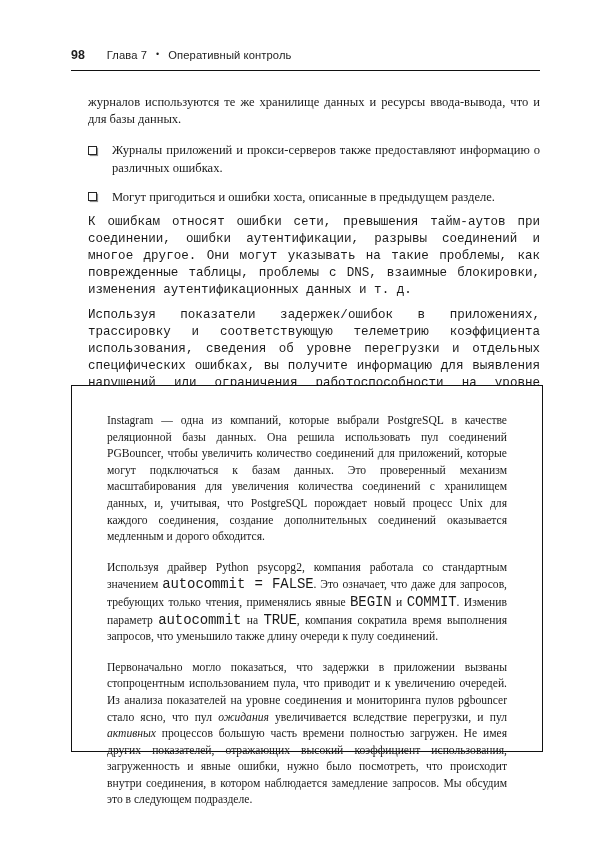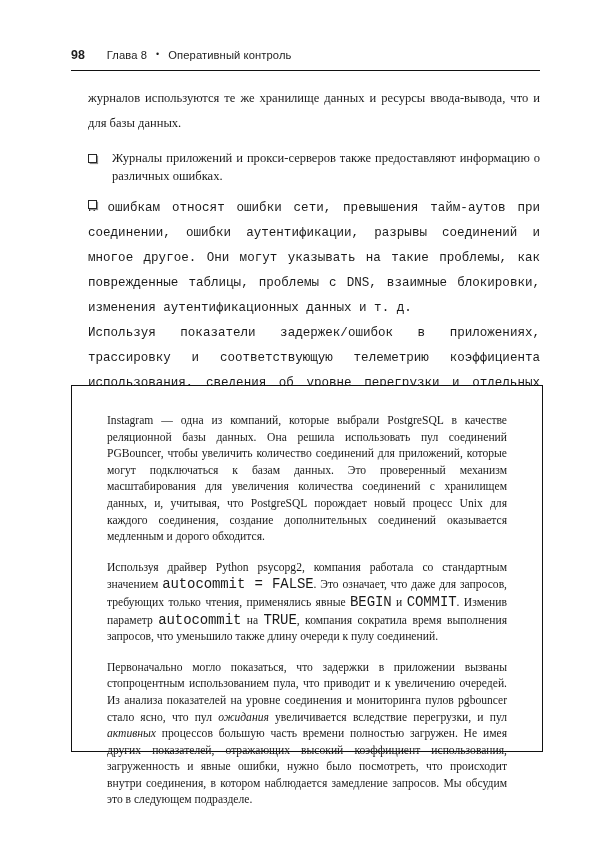--- a/index.html
+++ b/index.html
@@ -66,23 +66,23 @@
   }
 
   
   .col {
     position: absolute;
     left: 88px;
     top: 86px;
     width: 452px;
   }
   p.body {
-    margin: 0 0 0 0;
+    margin: 8px 0 0 0;
     font-size: 12.55px;
-    line-height: 25px;
+    line-height: 17px;
     text-align: justify;
     text-justify: inter-word;
     hyphens: manual;
   }
   .gap-para { margin-top: 15px; font-family: Liberation Mono, monospace; }
 
   
   ul.sq-list {
     list-style: none;
     margin: 13px 0 0 0;
@@ -144,37 +144,38 @@
   em.it {
   }
 </style>
 </head>
 <body>
 
 <div class="page">
 
   <div class="running-head">
     <span class="folio">98</span>
-    <span class="chap-label">Глава 8</span>
+    <span class="chap-label">Глава 7</span>
     <span class="head-dot">•</span>
     <span class="chap-title">Оперативный контроль</span>
   </div>
   <div class="head-rule"></div>
 
   <div class="col">
 
     <p class="body">журналов используются те же хранилище данных и ресурсы ввода-вывода, что и для базы данных.</p>
 
     <ul class="sq-list">
       <li>
         <span class="sq-marker"></span>
         <span>Журналы приложений и прокси-серверов также предоставляют информацию о различных ошибках.</span>
       </li>
       <li>
         <span class="sq-marker"></span>
+        <span>Могут пригодиться и ошибки хоста, описанные в предыдущем разделе.</span>
       </li>
     </ul>
 
     <p class="body gap-para">К ошибкам относят ошибки сети, превышения тайм-аутов при соединении, ошибки аутентификации, разрывы соединений и многое другое. Они могут указывать на такие проблемы, как поврежденные таблицы, проблемы с DNS, взаимные блокировки, изменения аутентификационных данных и т. д.</p>
 
     <p class="body gap-para">Используя показатели задержек/ошибок в приложениях, трассировку и соответствующую телеметрию коэффициента использования, сведения об уровне перегрузки и отдельных специфических ошибках, вы получите информацию для выявления нарушений или ограничения работоспособности на уровне соединения с базой данных. В следующем разделе мы рассмотрим, что можно измерять внутри соединений.</p>
   </div>
 
   <div class="sidebar">
 

